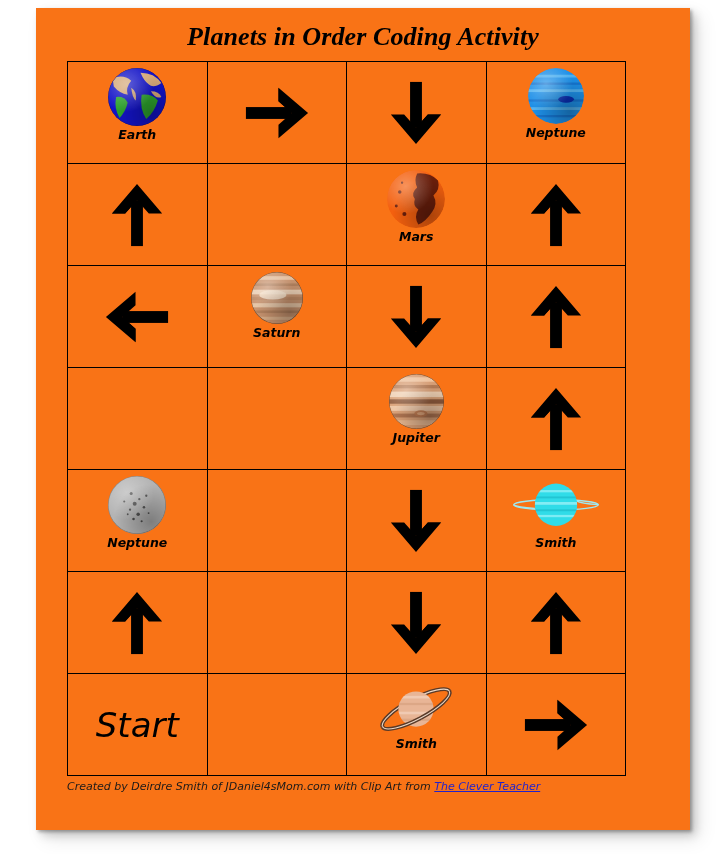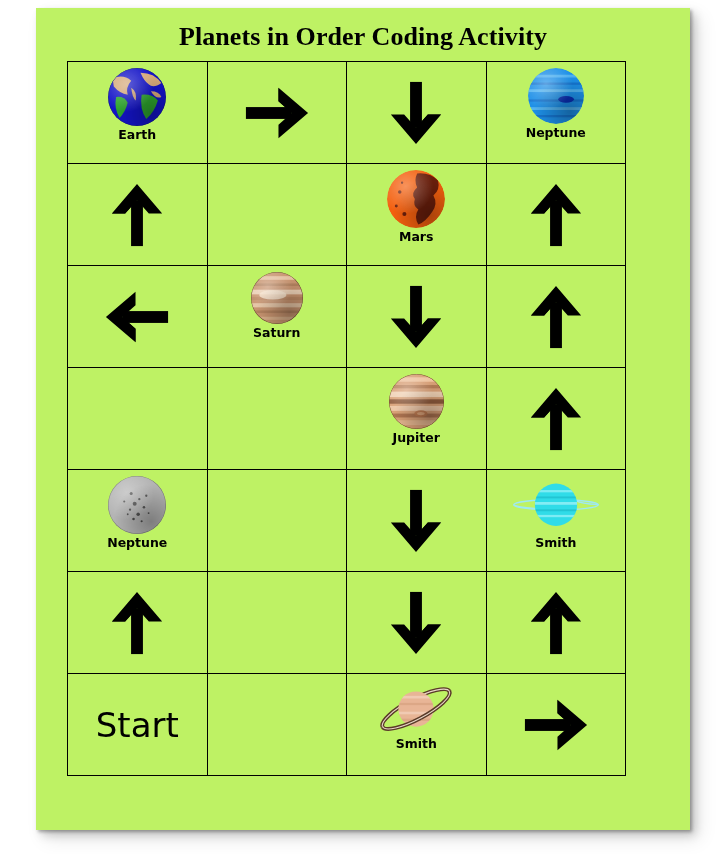--- a/index.html
+++ b/index.html
@@ -15,25 +15,26 @@
     -webkit-font-smoothing: antialiased;
   }
 
   
   #page-sheet {
     position: absolute;
     left: 36px;
     top: 8px;
     width: 654px;
     height: 822px;
-    background: #bef264;
+    background: #f97316;
     box-shadow:
        2px 2px 3px rgba(0,0,0,0.28),
        5px 5px 9px rgba(0,0,0,0.18),
        9px 9px 18px rgba(0,0,0,0.10);
+    font-style: italic;
   }
 
   
   #worksheet-title {
     position: absolute;
     left: 0;
     top: 14px;
     width: 654px;
     text-align: center;
     font-family: "Liberation Serif", serif;
@@ -600,14 +601,17 @@
       <polygon points="52,16 70,50 52,34"></polygon>
     </g>
           </svg>
               </span>
             </div>
           </td>
         </tr>
       </tbody>
   </table>
 
+  <div id="credit-line">
+    <span>Created by Deirdre Smith of JDaniel4sMom.com with Clip Art from </span><a id="credit-link" href="#">The Clever Teacher</a>
+  </div>
 
 </div>
 
 </body></html>

